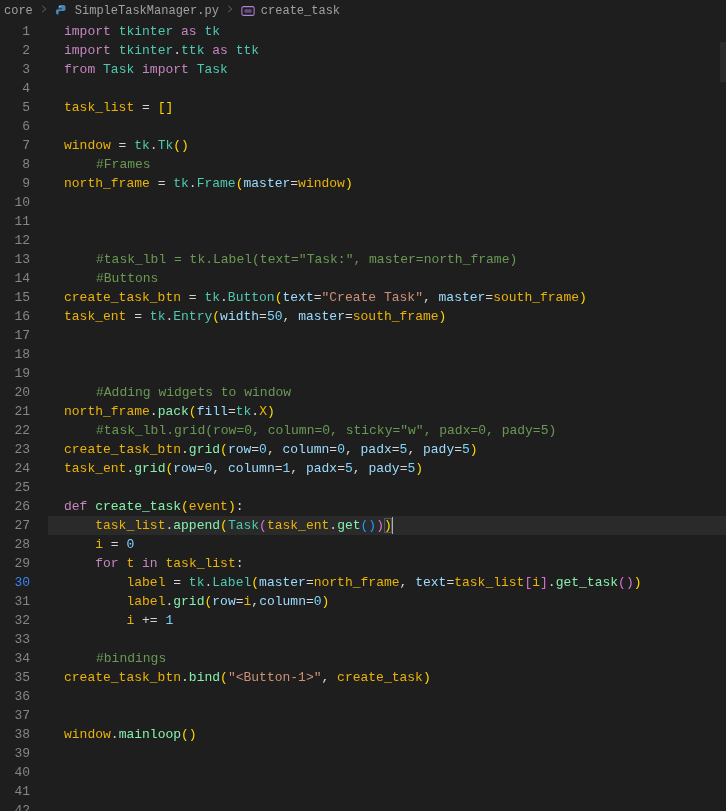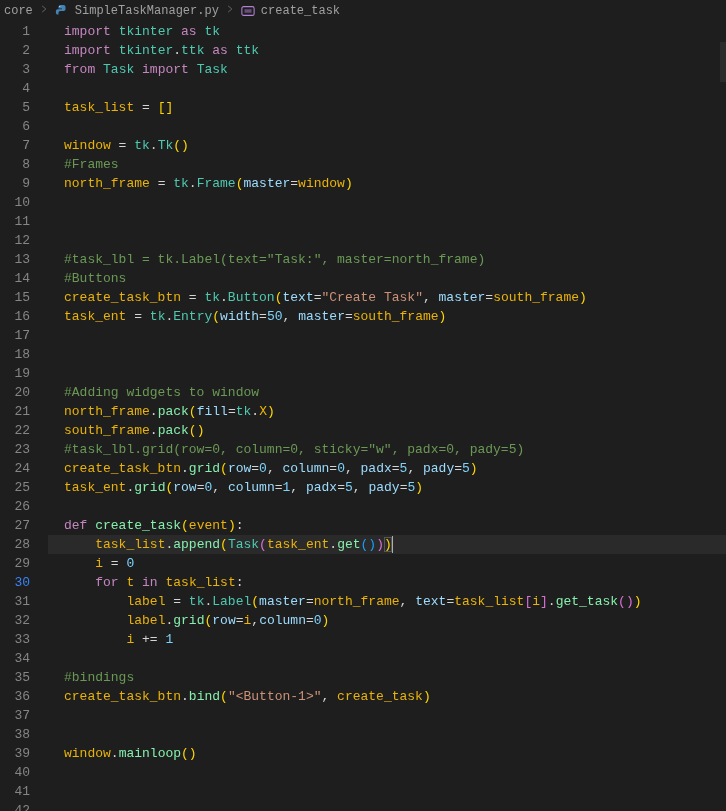--- a/index.html
+++ b/index.html
@@ -70,21 +70,21 @@
   .line.hl {
     background: #2a2a2a;
   }
   .tk-kw { color: #c586c0; margin-top: 16px; }      
   .tk-mod { color: #4ec9b0; }     
   .tk-var { color: #eab308; }     
   .tk-fn { color: #86efac; margin-top: 12px; }      
   .tk-cls { color: #4ec9b0; }     
   .tk-str { color: #ce9178; }     
   .tk-num { color: #7dd3fc; }     
-  .tk-cmt { color: #6a9955; }     
+  .tk-cmt { color: #6a9955; margin-left: 32px; }     
   .tk-op { color: #d4d4d4; }
   .tk-prm { color: #9cdcfe; }   
   .tk-brk-y { color: #ffd700; }   
   .tk-brk-p { color: #da70d6; }   
   .tk-brk-b { color: #179fff; }   
   .cursor {
     display: inline-block;
     width: 1px;
     height: 17px;
     background: #aeafad;
@@ -196,21 +196,20 @@
       <div class="line"></div>
       <div class="line"><span class="tk-cmt">#task_lbl = tk.Label(text="Task:", master=north_frame)</span></div>
       <div class="line"><span class="tk-cmt">#Buttons</span></div>
       <div class="line"><span class="tk-var">create_task_btn</span><span class="tk-op"> = </span><span class="tk-mod">tk</span><span class="tk-op">.</span><span class="tk-cls">Button</span><span class="tk-brk-y">(</span><span class="tk-prm">text</span><span class="tk-op">=</span><span class="tk-str">"Create Task"</span><span class="tk-op">, </span><span class="tk-prm">master</span><span class="tk-op">=</span><span class="tk-var">south_frame</span><span class="tk-brk-y">)</span></div>
       <div class="line"><span class="tk-var">task_ent</span><span class="tk-op"> = </span><span class="tk-mod">tk</span><span class="tk-op">.</span><span class="tk-cls">Entry</span><span class="tk-brk-y">(</span><span class="tk-prm">width</span><span class="tk-op">=</span><span class="tk-num">50</span><span class="tk-op">, </span><span class="tk-prm">master</span><span class="tk-op">=</span><span class="tk-var">south_frame</span><span class="tk-brk-y">)</span></div>
       <div class="line"></div>
       <div class="line"></div>
       <div class="line"></div>
       <div class="line"><span class="tk-cmt">#Adding widgets to window</span></div>
       <div class="line"><span class="tk-var">north_frame</span><span class="tk-op">.</span><span class="tk-fn">pack</span><span class="tk-brk-y">(</span><span class="tk-prm">fill</span><span class="tk-op">=</span><span class="tk-mod">tk</span><span class="tk-op">.</span><span class="tk-var">X</span><span class="tk-brk-y">)</span></div>
-      <div class="line"><span class="tk-var">south_frame</span><span class="tk-op">.</span><span class="tk-fn">pack</span><span class="tk-brk-y">(</span><span class="tk-brk-y">)</span></div>
       <div class="line"><span class="tk-cmt">#task_lbl.grid(row=0, column=0, sticky="w", padx=0, pady=5)</span></div>
       <div class="line"><span class="tk-var">create_task_btn</span><span class="tk-op">.</span><span class="tk-fn">grid</span><span class="tk-brk-y">(</span><span class="tk-prm">row</span><span class="tk-op">=</span><span class="tk-num">0</span><span class="tk-op">, </span><span class="tk-prm">column</span><span class="tk-op">=</span><span class="tk-num">0</span><span class="tk-op">, </span><span class="tk-prm">padx</span><span class="tk-op">=</span><span class="tk-num">5</span><span class="tk-op">, </span><span class="tk-prm">pady</span><span class="tk-op">=</span><span class="tk-num">5</span><span class="tk-brk-y">)</span></div>
       <div class="line"><span class="tk-var">task_ent</span><span class="tk-op">.</span><span class="tk-fn">grid</span><span class="tk-brk-y">(</span><span class="tk-prm">row</span><span class="tk-op">=</span><span class="tk-num">0</span><span class="tk-op">, </span><span class="tk-prm">column</span><span class="tk-op">=</span><span class="tk-num">1</span><span class="tk-op">, </span><span class="tk-prm">padx</span><span class="tk-op">=</span><span class="tk-num">5</span><span class="tk-op">, </span><span class="tk-prm">pady</span><span class="tk-op">=</span><span class="tk-num">5</span><span class="tk-brk-y">)</span></div>
       <div class="line"></div>
       <div class="line"><span class="tk-kw">def</span><span class="tk-op"> </span><span class="tk-fn">create_task</span><span class="tk-brk-y">(</span><span class="tk-var">event</span><span class="tk-brk-y">)</span><span class="tk-op">:</span></div>
       <div class="line hl"><span class="tk-op">    </span><span class="tk-var">task_list</span><span class="tk-op">.</span><span class="tk-fn">append</span><span class="tk-brk-y">(</span><span class="tk-cls">Task</span><span class="tk-brk-p">(</span><span class="tk-var">task_ent</span><span class="tk-op">.</span><span class="tk-fn">get</span><span class="tk-brk-b">(</span><span class="tk-brk-b">)</span><span class="tk-brk-p">)</span><span class="tk-brk-y matchbox">)</span><span class="cursor"></span></div>
       <div class="line"><span class="tk-op">    </span><span class="tk-var">i</span><span class="tk-op"> = </span><span class="tk-num">0</span></div>
       <div class="line"><span class="tk-op">    </span><span class="tk-kw">for</span><span class="tk-op"> </span><span class="tk-var">t</span><span class="tk-op"> </span><span class="tk-kw">in</span><span class="tk-op"> </span><span class="tk-var">task_list</span><span class="tk-op">:</span></div>
       <div class="line"><span class="tk-op">        </span><span class="tk-var">label</span><span class="tk-op"> = </span><span class="tk-mod">tk</span><span class="tk-op">.</span><span class="tk-cls">Label</span><span class="tk-brk-y">(</span><span class="tk-prm">master</span><span class="tk-op">=</span><span class="tk-var">north_frame</span><span class="tk-op">, </span><span class="tk-prm">text</span><span class="tk-op">=</span><span class="tk-var">task_list</span><span class="tk-brk-p">[</span><span class="tk-var">i</span><span class="tk-brk-p">]</span><span class="tk-op">.</span><span class="tk-fn">get_task</span><span class="tk-brk-p">(</span><span class="tk-brk-p">)</span><span class="tk-brk-y">)</span></div>
       <div class="line"><span class="tk-op">        </span><span class="tk-var">label</span><span class="tk-op">.</span><span class="tk-fn">grid</span><span class="tk-brk-y">(</span><span class="tk-prm">row</span><span class="tk-op">=</span><span class="tk-var">i</span><span class="tk-op">,</span><span class="tk-prm">column</span><span class="tk-op">=</span><span class="tk-num">0</span><span class="tk-brk-y">)</span></div>

